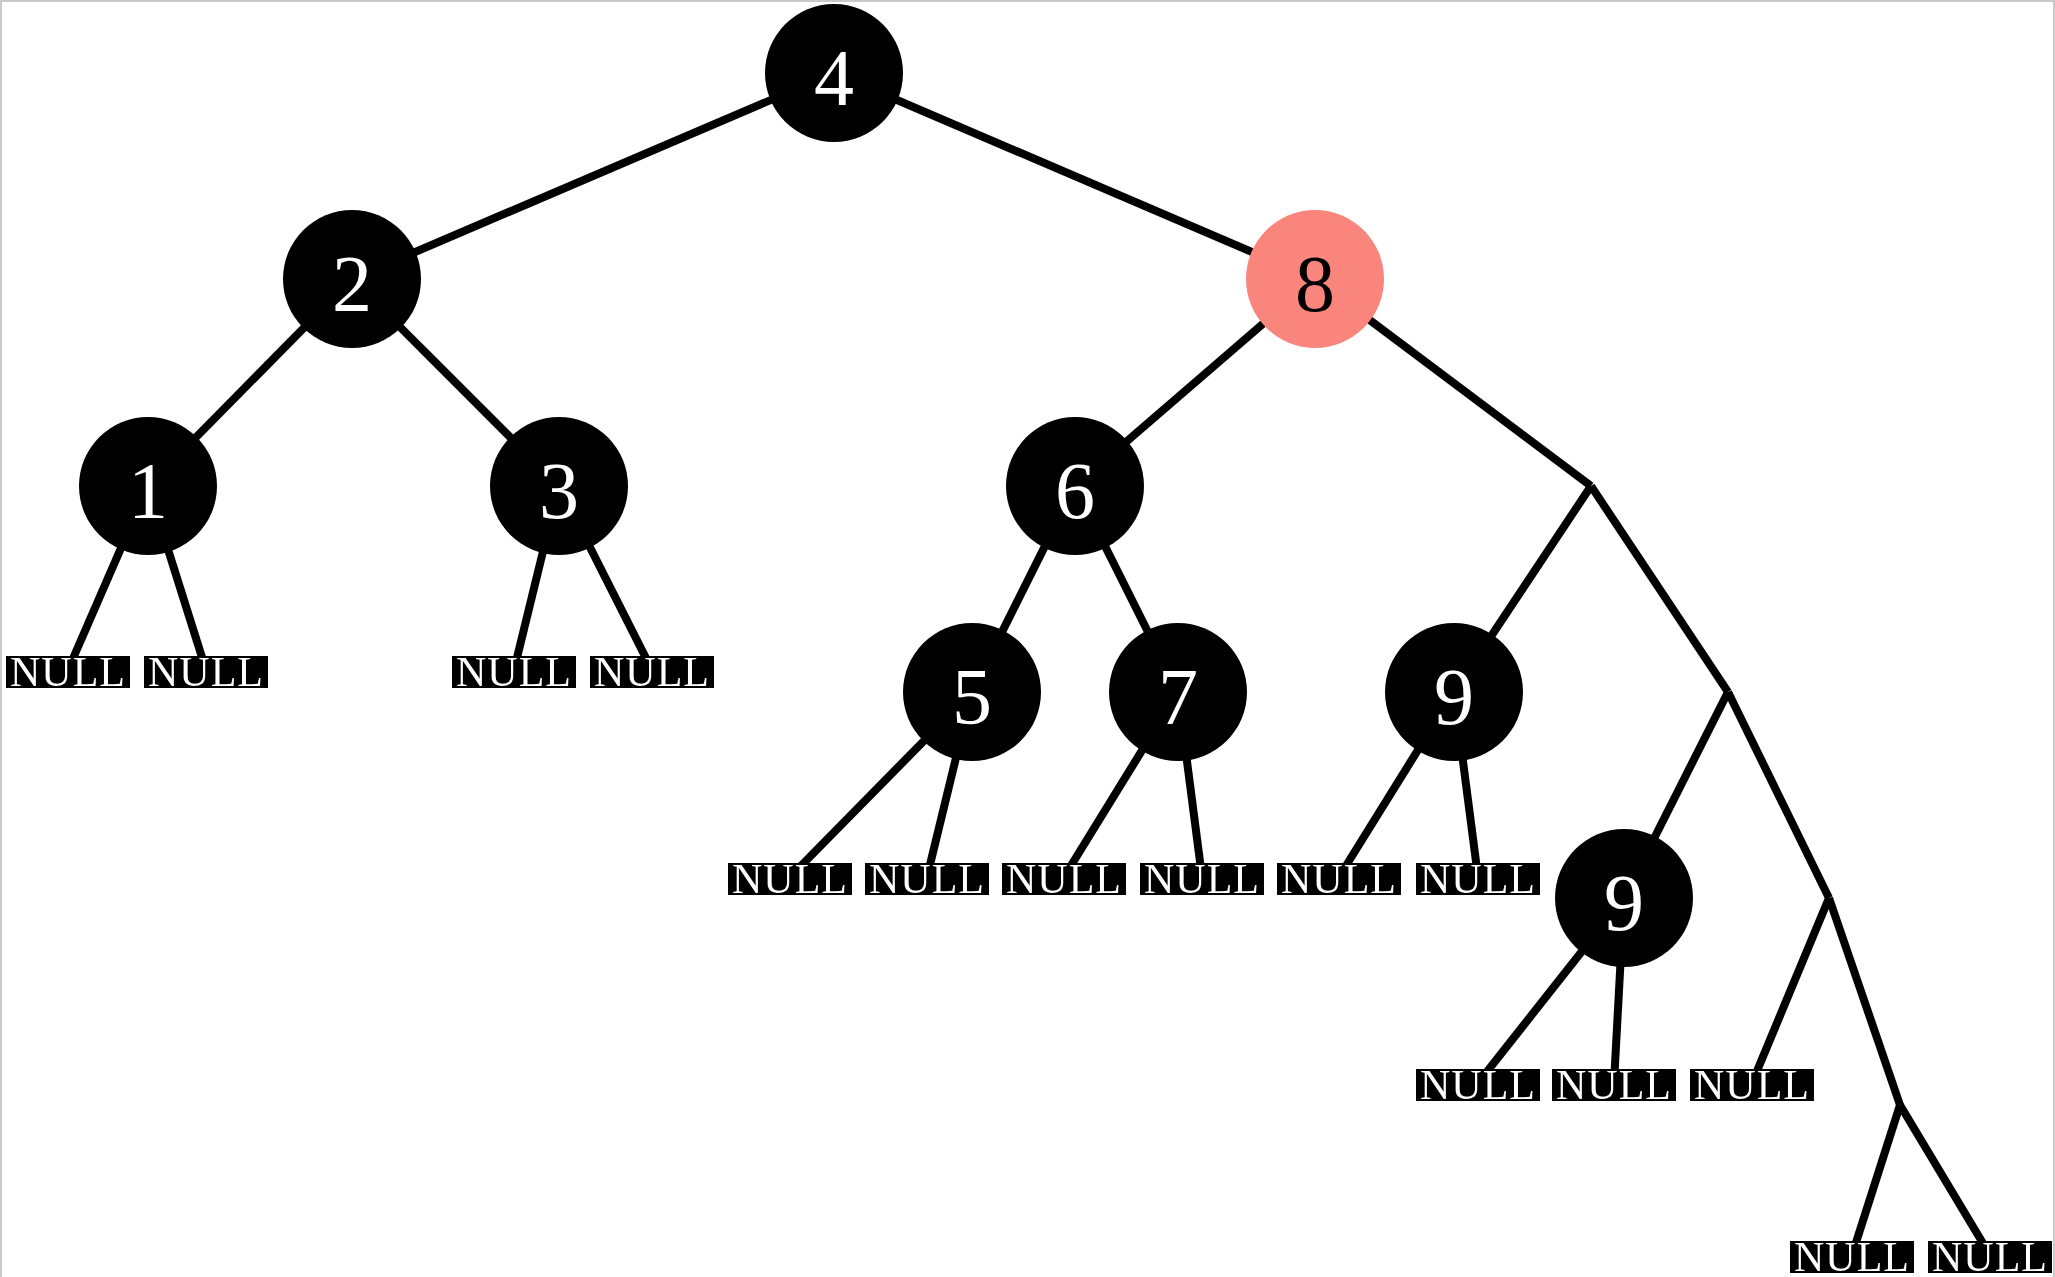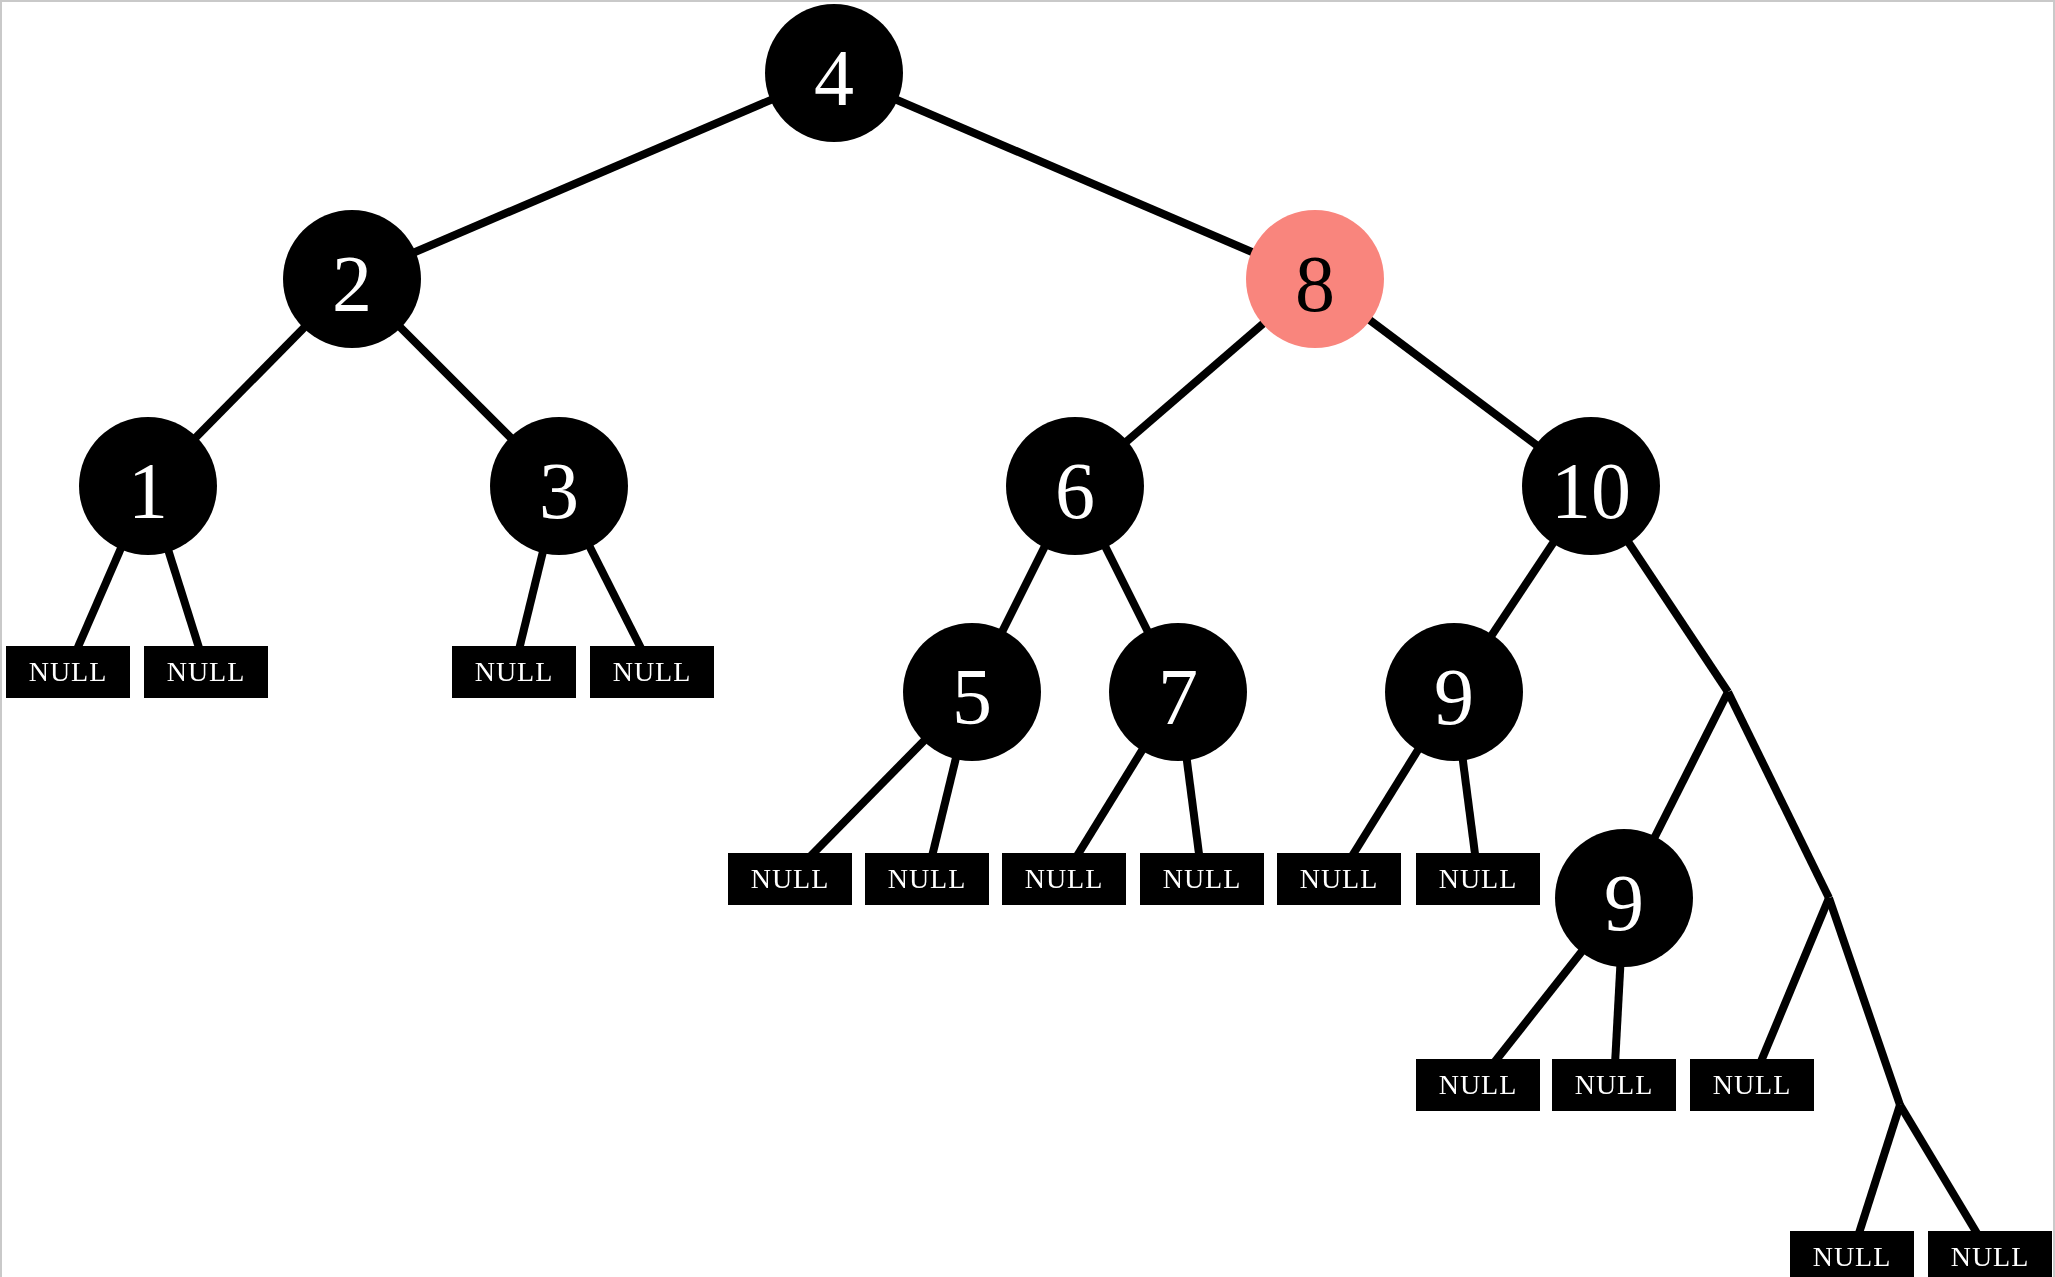--- a/index.html
+++ b/index.html
@@ -49,28 +49,28 @@
     background: var(--black-node, #000000);
     color: var(--text-on-black, #ffffff);
   }
   .node.red {
     background: var(--red-node, #F9857D);
     color: var(--text-on-red, #000000);
   }
   .null-box {
     position: absolute;
     width: 124px;
-    height: 52px;
+    height: 32px;
     background: var(--black-node, #000000);
     color: var(--text-on-black, #ffffff);
     display: flex;
     align-items: center;
     justify-content: center;
     transform: translate(-50%, -50%);
-    font-size: 28px;
+    font-size: 42px;
     line-height: 1;
     letter-spacing: 1px;
     user-select: none;
   }
 </style>
 </head>
 <body>
 
 <div id="canvas">
 
@@ -116,23 +116,20 @@
     </div>
   <div class="node black" style="left:146px;top:484px">
       <span>1</span>
     </div>
   <div class="node black" style="left:557px;top:484px">
       <span>3</span>
     </div>
   <div class="node black" style="left:1073px;top:484px">
       <span>6</span>
     </div>
-  <div class="node black" style="left:1589px;top:484px">
-      <span>10</span>
-    </div>
   <div class="node black" style="left:970px;top:690px">
       <span>5</span>
     </div>
   <div class="node black" style="left:1176px;top:690px">
       <span>7</span>
     </div>
   <div class="node black" style="left:1452px;top:690px">
       <span>9</span>
     </div>
   <div class="node black" style="left:1622px;top:896px">

